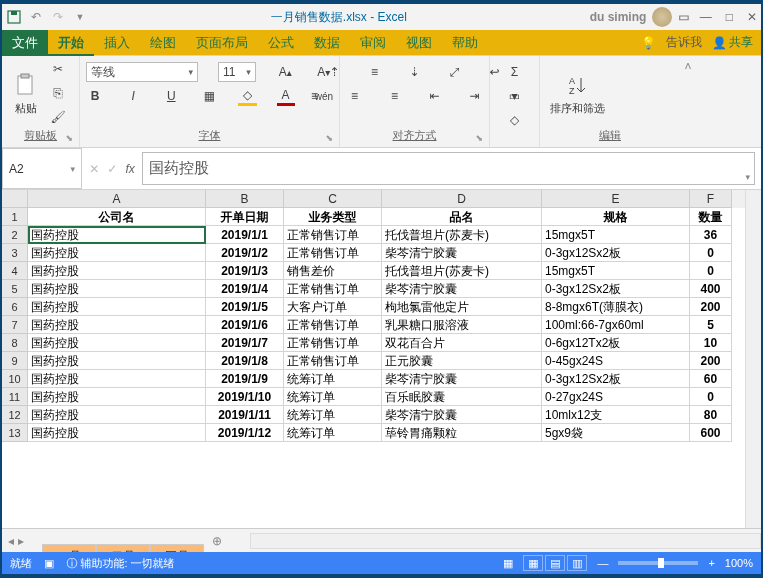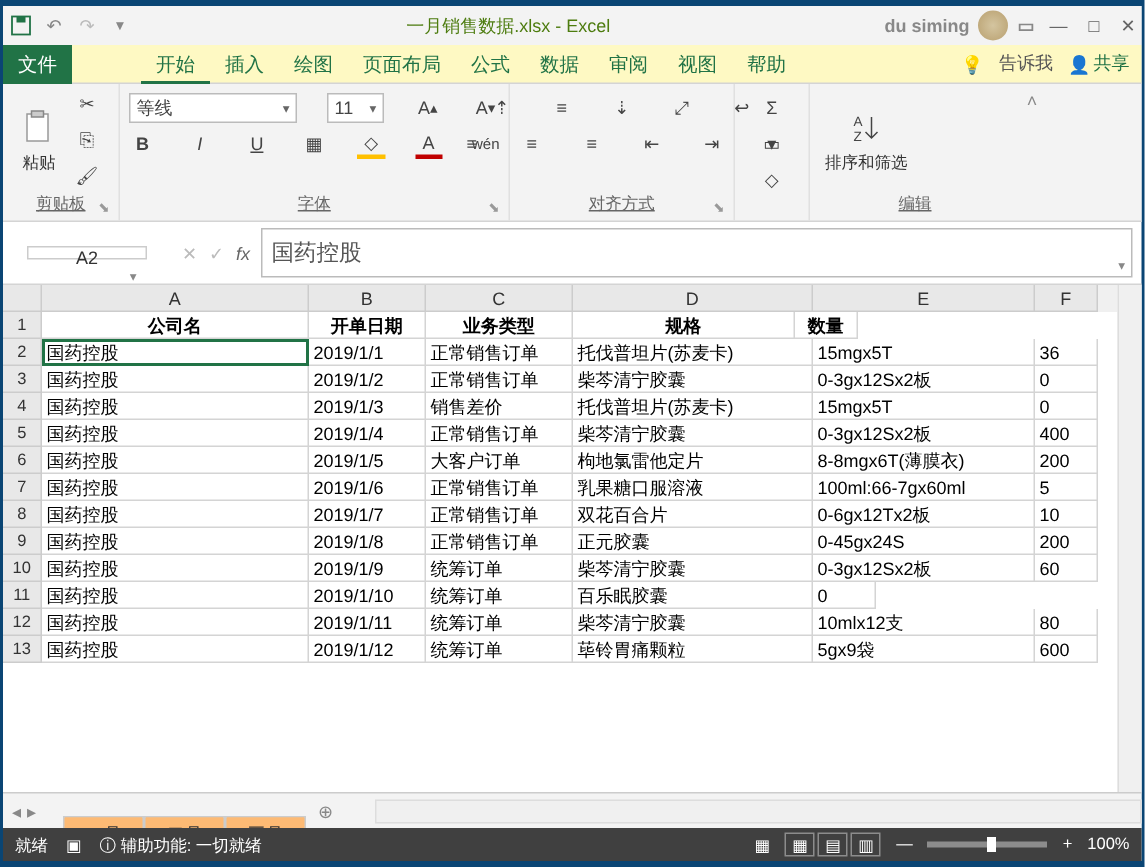--- a/index.html
+++ b/index.html
@@ -3,79 +3,79 @@
 <meta charset="utf-8">
 <style>
 * { margin: 0; padding: 0; box-sizing: border-box; font-family: "Microsoft YaHei", Arial, sans-serif; }
 body { background: #0a4574; width: 763px; height: 578px; overflow: hidden; font-size: 12px; }
 .window { background: #fff; width: 759px; height: 570px; margin: 4px 2px; display: flex; flex-direction: column; }
 
 
 .titlebar { height: 26px; background: #f3f3f3; display: flex; align-items: center; padding: 0 4px; color: #555; }
 .titlebar .qat { display: flex; gap: 6px; align-items: center; }
 .titlebar .qat-icon { width: 16px; height: 16px; display: flex; align-items: center; justify-content: center; }
-.titlebar .title-text { flex: 1; text-align: center; color: #4d7c0f; font-size: 12px; }
+.titlebar .title-text { flex: 1; text-align: center; color: #0369a1; font-size: 12px; }
 .titlebar .user { display: flex; align-items: center; gap: 6px; color: #888; font-size: 12px; font-weight: bold; }
 .titlebar .avatar { width: 20px; height: 20px; border-radius: 50%; background: radial-gradient(#d4c5a0,#b89f6e); }
 .titlebar .win-btns { display: flex; gap: 14px; margin-left: 10px; color: #666; }
 
 
-.tabs { height: 26px; background: #fef9c3; display: flex; align-items: center; border-bottom: 1px solid #d4d4d4; }
+.tabs { height: 26px; background: #eab308; display: flex; align-items: center; border-bottom: 1px solid #d4d4d4; }
 .tab { padding: 0 10px; height: 26px; line-height: 26px; color: #217346; font-size: 13px; cursor: pointer; }
 .tab.file { background: #217346; color: #fff; }
-.tab.active { border-bottom: 2px solid #217346; font-weight: 400; margin-left: 46px; }
+.tab.active { border-bottom: 2px solid #217346; font-weight: 700; }
 .tabs .help-icons { margin-left: auto; display: flex; gap: 10px; align-items: center; padding-right: 8px; color: #555; }
 .share-btn { color: #217346; display: flex; align-items: center; gap: 2px; }
 
 
 .ribbon { height: 92px; background: #f3f3f3; display: flex; border-bottom: 1px solid #d4d4d4; }
 .ribbon-group { border-right: 1px solid #e0e0e0; display: flex; flex-direction: column; padding: 2px 6px; }
 .ribbon-group .body { flex: 1; display: flex; align-items: center; gap: 4px; }
 .ribbon-group .label { text-align: center; font-size: 11px; color: #666; padding-bottom: 2px; position: relative; text-decoration: underline; }
 .ribbon-group .label .dlg { position: absolute; right: 0; bottom: 2px; color: #999; font-size: 9px; }
 .big-btn { display: flex; flex-direction: column; align-items: center; gap: 2px; font-size: 11px; color: #333; padding: 2px 4px; }
 .big-btn .icon { width: 28px; height: 28px; display: flex; align-items: center; justify-content: center; }
 .btn-col { display: flex; flex-direction: column; gap: 4px; }
 .small-row { display: flex; gap: 20px; align-items: center; }
 .combo { height: 20px; border: 1px solid #bbb; background: #fff; display: flex; align-items: center; padding: 0 4px; font-size: 12px; color: #444; }
 .combo .arrow { margin-left: auto; color: #666; font-size: 9px; }
 .icon-btn { width: 20px; height: 20px; display: flex; align-items: center; justify-content: center; color: #444; font-size: 12px; }
 
 
 .formula-bar { height: 42px; display: flex; border-bottom: 1px solid #d4d4d4; }
-.name-box { width: 80px; border: 1px solid #ccc; margin: 16px; display: flex; align-items: center; padding: 0 6px; color: #333; font-size: 12px; flex-direction: column; }
+.name-box { width: 80px; border: 1px solid #ccc; margin: 0; display: flex; align-items: center; padding: 16px 6px; color: #333; font-size: 12px; }
 .name-box .arrow { margin-left: auto; color: #888; font-size: 9px; }
 .fb-icons { width: 60px; display: flex; align-items: center; justify-content: center; gap: 8px; color: #bbb; }
 .formula-input { border: 1px solid #bbb; margin: 4px 6px 4px 0; flex: 1; display: flex; align-items: center; padding: 0 6px; color: #555; font-size: 15px; position: relative; }
 .formula-input .expand { position: absolute; right: 4px; bottom: 2px; color: #888; font-size: 9px; }
 
 
 .grid-area { flex: 1; display: flex; flex-direction: column; overflow: hidden; background: #fff; }
 .col-headers { display: flex; height: 18px; background: #f0f0f0; }
 .corner { width: 26px; border-right: 1px solid #ccc; border-bottom: 1px solid #ccc; background: #e8e8e8; }
 .col-h { border-right: 1px solid #ccc; border-bottom: 1px solid #ccc; text-align: center; line-height: 18px; color: #333; font-size: 12px; background: #e8e8e8; }
 .grid-body { flex: 1; overflow: hidden; }
 .row { display: flex; height: 18px; }
 .row-h { width: 26px; border-right: 1px solid #ccc; border-bottom: 1px solid #ccc; text-align: center; line-height: 18px; color: #333; font-size: 11px; background: #e8e8e8; }
 .cell { border-right: 1px solid #d4d4d4; border-bottom: 1px solid #d4d4d4; padding: 0 3px; line-height: 18px; color: #000; font-size: 12px; white-space: nowrap; overflow: hidden; }
 .cell.header-cell { font-weight: bold; text-align: center; }
-.cell.num { text-align: left; }
+.cell.num { text-align: center; font-weight: bold; }
 .cell.selected { outline: 2px solid #217346; outline-offset: -2px; }
 .scrollbar-v { width: 16px; background: #f0f0f0; border-left: 1px solid #ddd; }
 
 
 .sheet-area { height: 24px; display: flex; align-items: center; background: #f3f3f3; border-top: 1px solid #ccc; }
 .sheet-nav { width: 40px; display: flex; gap: 4px; padding: 0 6px; color: #888; }
 .sheet-tab { padding: 0 14px; height: 22px; line-height: 22px; border: 1px solid #ccc; border-bottom: none; background: #fdba74; color: #333; font-size: 12px; border-radius: 0 0 3px 3px; margin-top: 28px; }
 .sheet-tab.active { border-bottom: 2px solid #217346; font-weight: 500; }
 .sheet-add { padding: 0 8px; color: #888; }
 .sheet-hscroll { flex: 1; height: 16px; margin-left: 20px; background: #f0f0f0; border: 1px solid #ddd; }
 
 
-.statusbar { height: 22px; background: #404040; color: #fff; display: flex; align-items: center; padding: 0 8px; font-size: 11px; gap: 12px; }
+.statusbar { height: 22px; background: #3b82f6; color: #fff; display: flex; align-items: center; padding: 0 8px; font-size: 11px; gap: 12px; }
 .statusbar .right { margin-left: auto; display: flex; align-items: center; gap: 10px; }
 .view-btns { display: flex; gap: 2px; }
 .view-btn { width: 20px; height: 16px; border: 1px solid rgba(255,255,255,0.4); display: flex; align-items: center; justify-content: center; }
 .zoom-slider { width: 80px; height: 4px; background: rgba(255,255,255,0.4); position: relative; }
 .zoom-slider .thumb { position: absolute; left: 50%; top: -3px; width: 6px; height: 10px; background: #fff; }
 
 
 .w-a { width: 178px; } .w-b { width: 78px; } .w-c { width: 98px; }
 .w-d { width: 160px; } .w-e { width: 148px; } .w-f { width: 42px; }
 
@@ -261,20 +261,21 @@
             <div class="col-h w-d">D</div>
             <div class="col-h w-e">E</div>
             <div class="col-h w-f">F</div>
           </div>
         <div class="grid-body" id="grid-body">
             <div class="row">
               <div class="row-h">1</div>
               <div class="cell w-a header-cell">公司名</div>
               <div class="cell w-b header-cell">开单日期</div>
               <div class="cell w-c header-cell">业务类型</div>
+              <div class="cell w-d header-cell">品名</div>
               <div class="cell w-e header-cell">规格</div>
               <div class="cell w-f header-cell">数量</div>
             </div>
             <div class="row">
               <div class="row-h">2</div>
               <div class="cell w-a selected">国药控股</div>
               <div class="cell w-b num">2019/1/1</div>
               <div class="cell w-c">正常销售订单</div>
               <div class="cell w-d">托伐普坦片(苏麦卡)</div>
               <div class="cell w-e">15mgx5T</div>
@@ -351,20 +352,21 @@
               <div class="cell w-d">柴芩清宁胶囊</div>
               <div class="cell w-e">0-3gx12Sx2板</div>
               <div class="cell w-f num">60</div>
             </div>
             <div class="row">
               <div class="row-h">11</div>
               <div class="cell w-a">国药控股</div>
               <div class="cell w-b num">2019/1/10</div>
               <div class="cell w-c">统筹订单</div>
               <div class="cell w-d">百乐眠胶囊</div>
+              <div class="cell w-e">0-27gx24S</div>
               <div class="cell w-f num">0</div>
             </div>
             <div class="row">
               <div class="row-h">12</div>
               <div class="cell w-a">国药控股</div>
               <div class="cell w-b num">2019/1/11</div>
               <div class="cell w-c">统筹订单</div>
               <div class="cell w-d">柴芩清宁胶囊</div>
               <div class="cell w-e">10mlx12支</div>
               <div class="cell w-f num">80</div>

